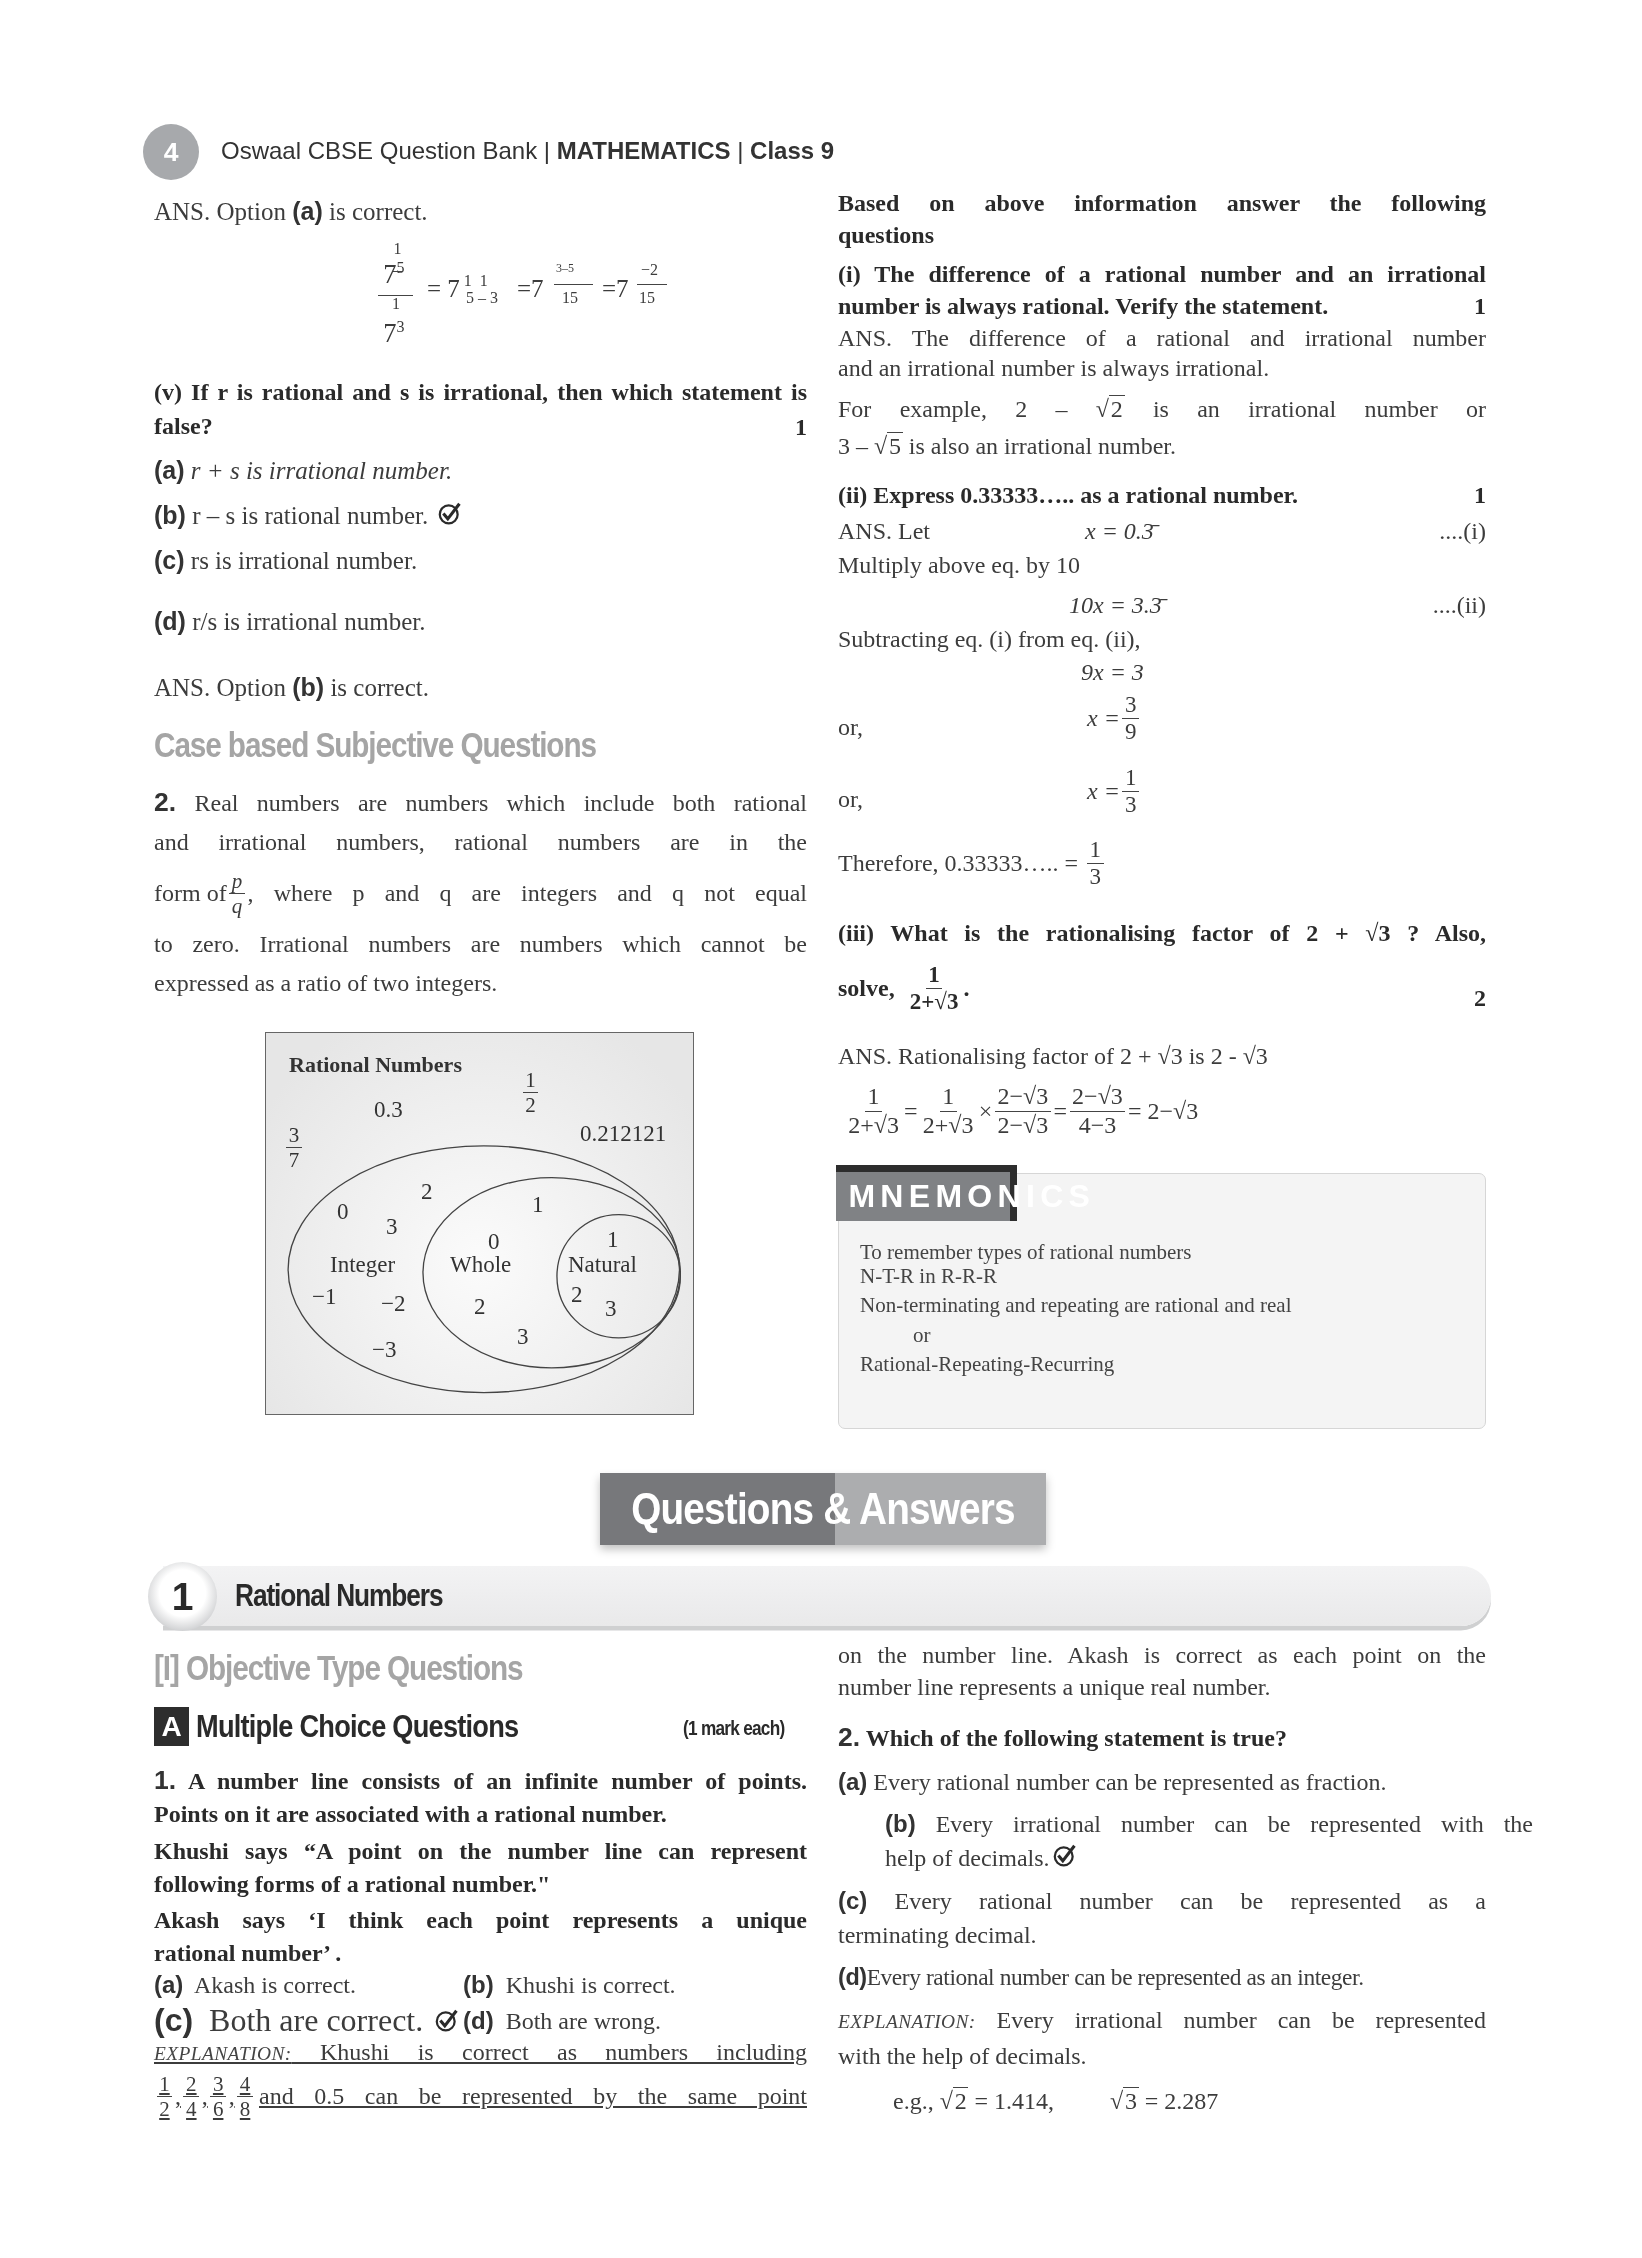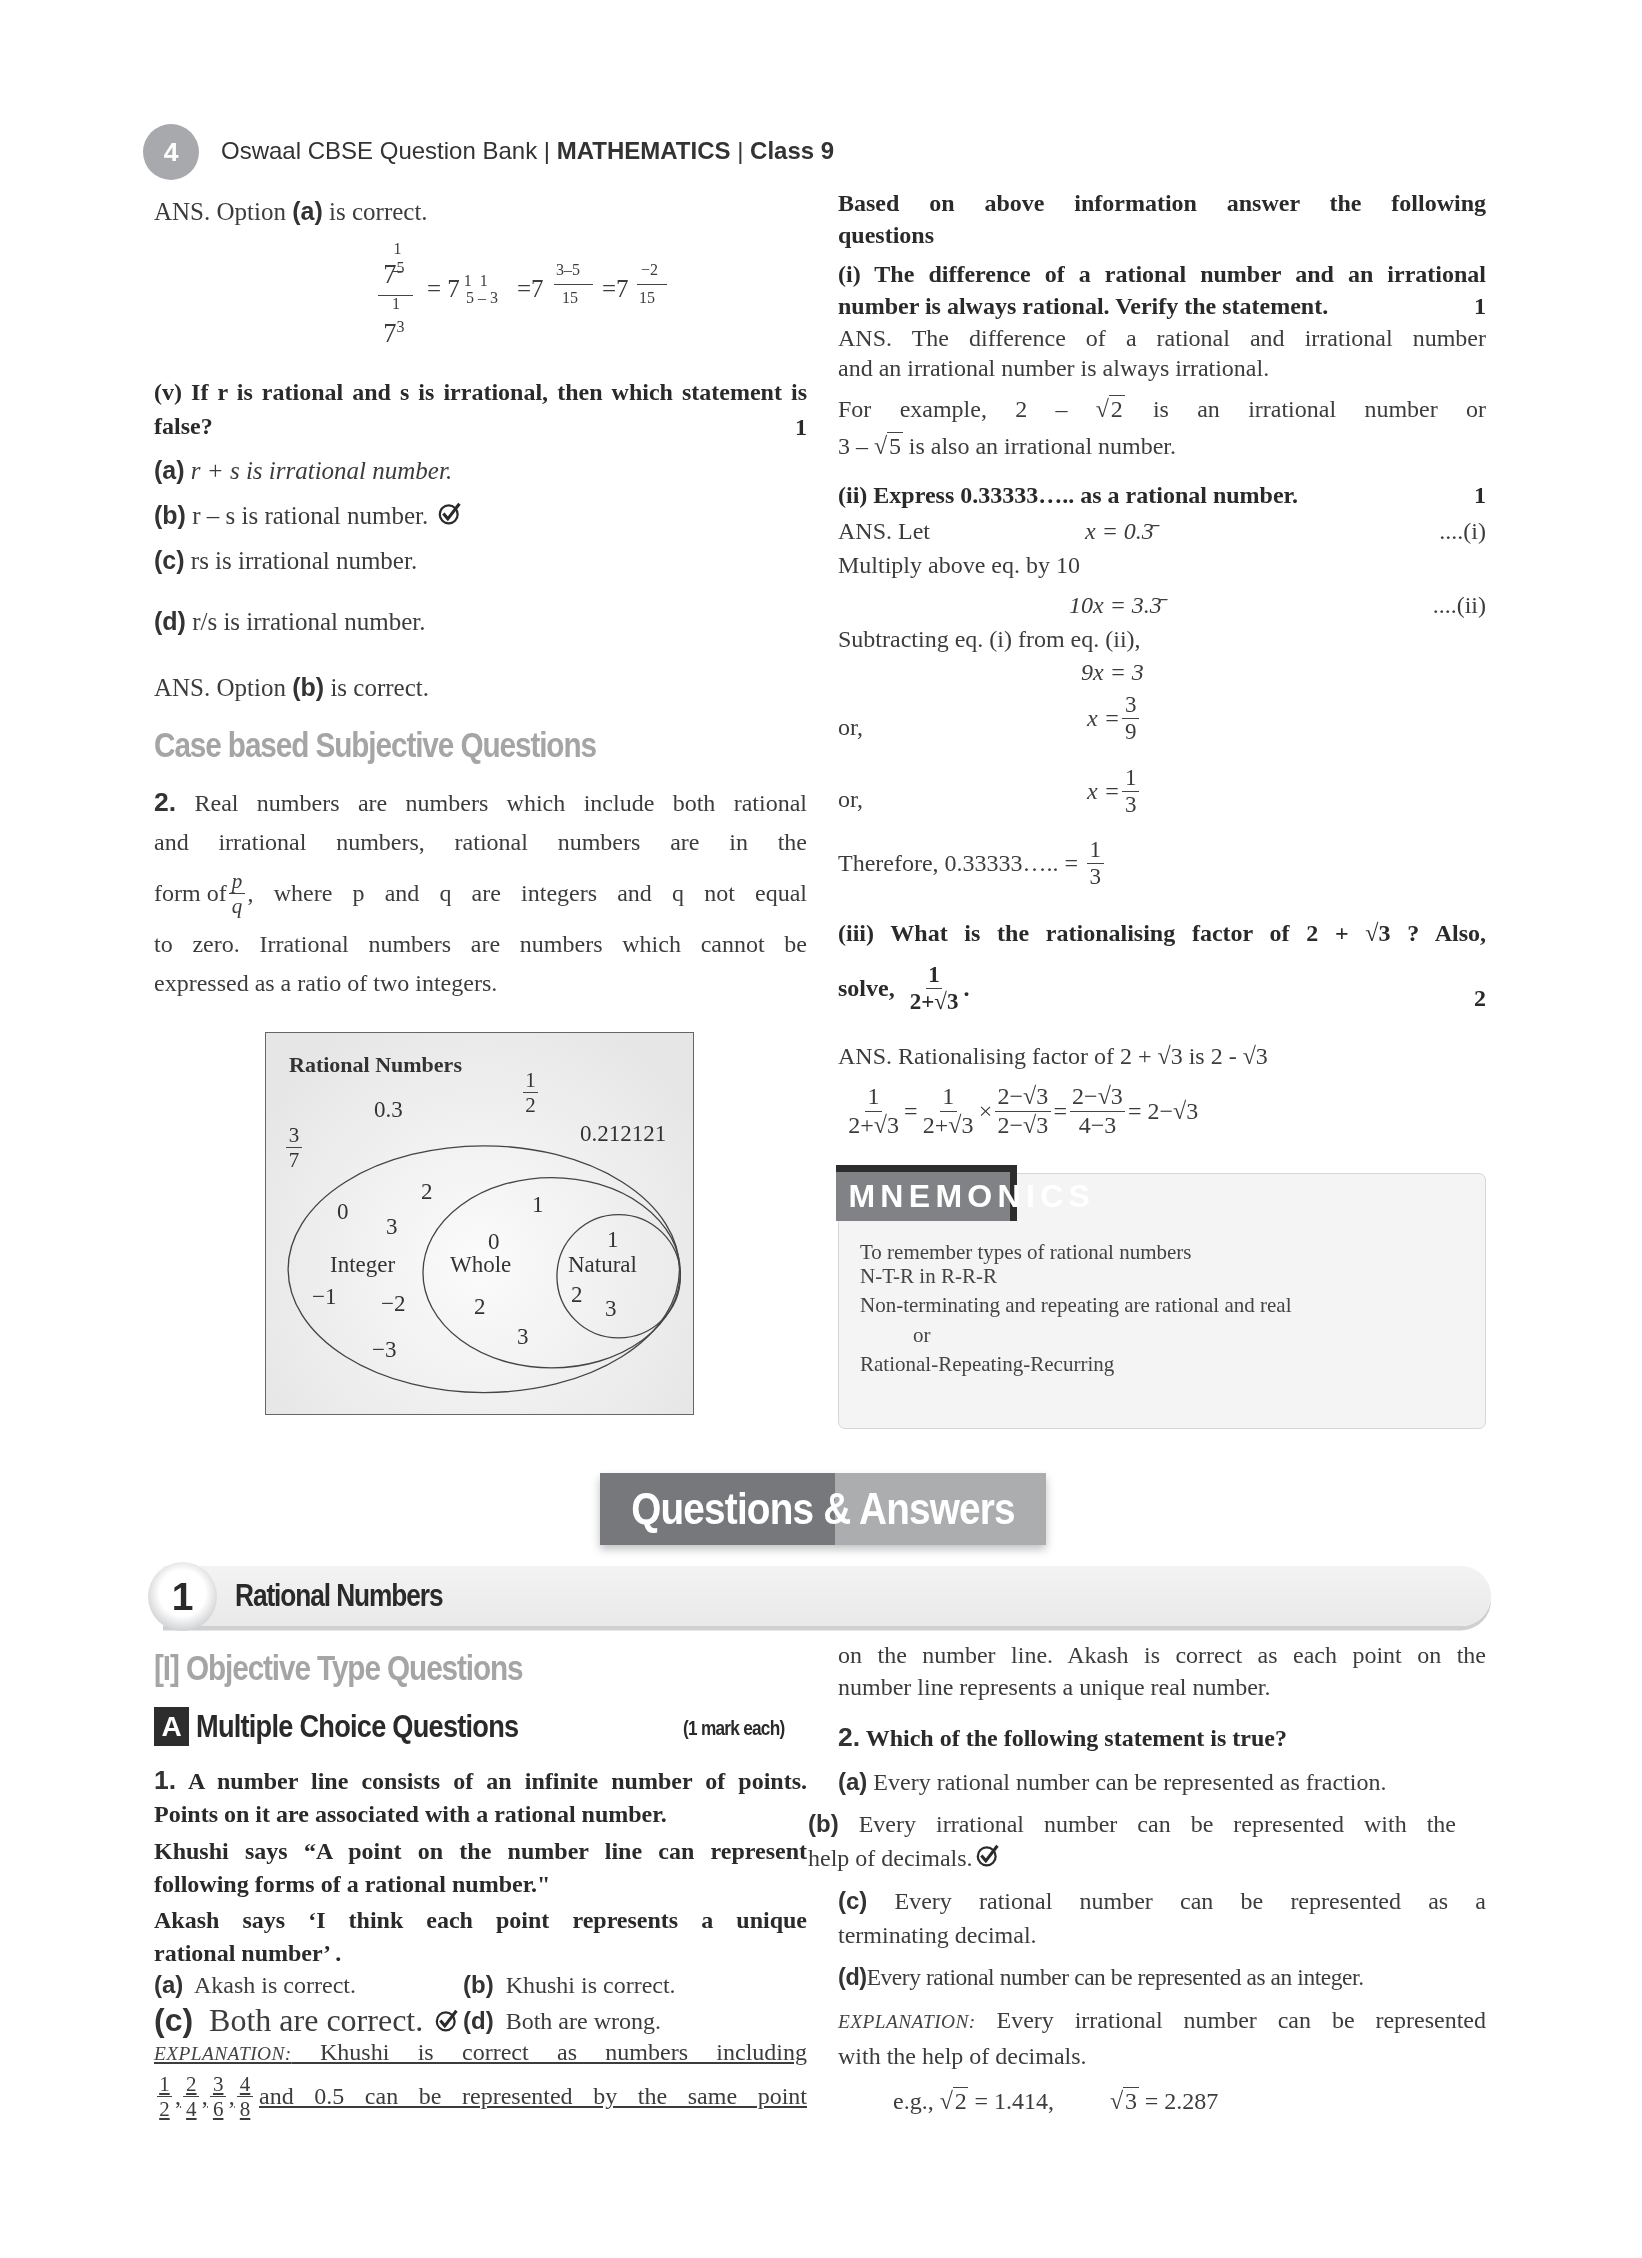--- a/index.html
+++ b/index.html
@@ -84,21 +84,21 @@
   </div>
   <div class="abs" style="left:5.3px; top:19.4px; font-size:26.5px;">7<sup style="font-size:16px;">5</sup></div>
   <div class="abs" style="left:0; top:55px; width:35px; border-top:1.3px solid #444;"></div>
   <div class="abs" style="left:14px; top:56px; font-size:16px; line-height:16px;">1</div>
   <div class="abs" style="left:5.3px; top:78px; font-size:26.5px;">7<sup style="font-size:16px;">3</sup></div>
   <div class="abs" style="left:49px; top:35px; font-size:25px; white-space:nowrap;">
     = 7<span style="font-size:16px; position:relative; top:-10.6px;"> 1 &nbsp;1</span>
   </div>
   <div class="abs" style="left:88px; top:49px; font-size:16px; white-space:nowrap;">5 – 3</div>
   <div class="abs" style="left:139px; top:35px; font-size:25px;">=7</div>
-  <div class="abs" style="left:178px; top:21px; font-size:16px; white-space:nowrap;">3–5</div>
+  <div class="abs" style="left:178px; top:21px; font-size:12px; white-space:nowrap;">3–5</div>
   <div class="abs" style="left:176px; top:44px; width:39px; border-top:1.1px solid #444;"></div>
   <div class="abs" style="left:184px; top:49px; font-size:16px;">15</div>
   <div class="abs" style="left:224px; top:35px; font-size:25px;">=7</div>
   <div class="abs" style="left:263px; top:21px; font-size:16px;">−2</div>
   <div class="abs" style="left:259px; top:44px; width:30px; border-top:1.1px solid #444;"></div>
   <div class="abs" style="left:261px; top:49px; font-size:16px;">15</div>
 </div>
 
 <div class="abs txt bold" style="left:154px; top:375px; width:653px; font-size:24px;">
   <div class="just" style="line-height:34px;">
@@ -366,21 +366,21 @@
   <div class="just">on the number line. Akash is correct as each point on the</div>
   <div>number line represents a unique real number.</div>
 </div>
 
 <div class="line txt bold" style="left:838px; top:1720px; font-size:24px;">
   <span class="lbl" style="font-size:26.5px;">2.</span> <span>Which of the following statement is true?</span>
 </div>
 <div class="line txt" style="left:838px; top:1764px; font-size:24px;">
   <span class="lbl">(a)</span> <span>Every rational number can be represented as fraction.</span>
 </div>
-<div class="abs txt" style="left:808px; top:1807px; width:648px; font-size:24px; line-height:34px;">
+<div class="abs txt" style="left:885px; top:1807px; width:648px; font-size:24px; line-height:34px;">
   <div class="just"><span class="lbl">(b)</span> <span>Every irrational number can be represented with the</span></div>
   <div><span>help of decimals.</span><svg class="check-icon" viewBox="0 0 28 28">
         <circle cx="12" cy="15" r="10" fill="none" stroke="#2a2a2a" stroke-width="2.5"></circle>
         <path d="M6 14 L11 20 L24 3" fill="none" stroke="#2a2a2a" stroke-width="3.5"></path>
       </svg></div>
 </div>
 <div class="abs txt" style="left:838px; top:1884px; width:648px; font-size:24px; line-height:34px;">
   <div class="just"><span class="lbl">(c)</span> <span>Every rational number can be represented as a</span></div>
   <div>terminating decimal.</div>
 </div>

